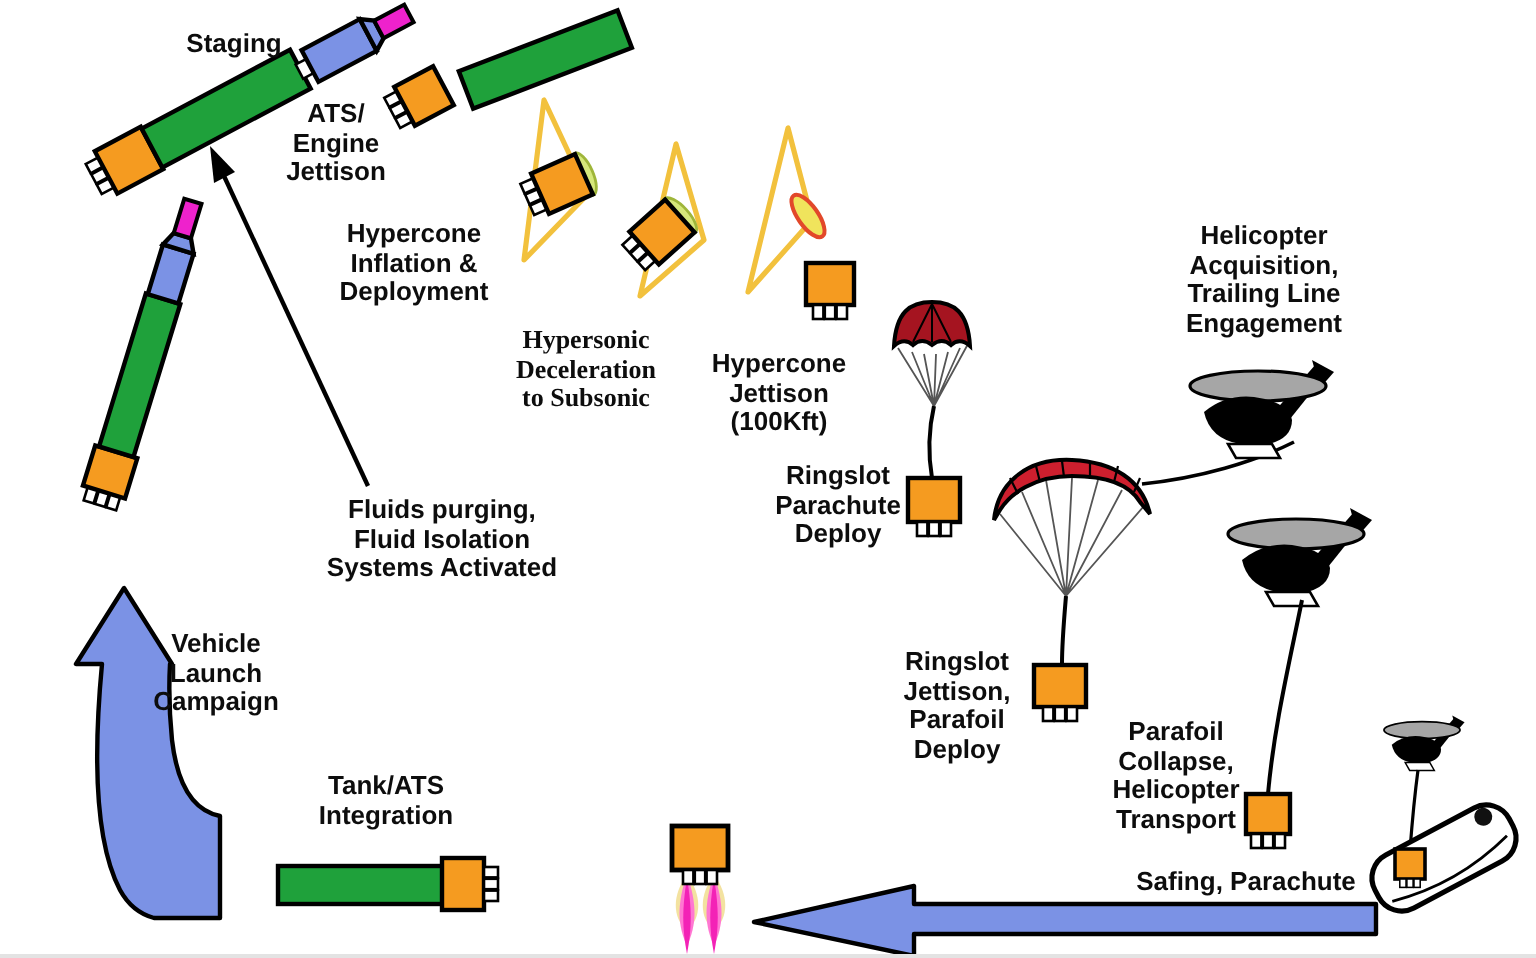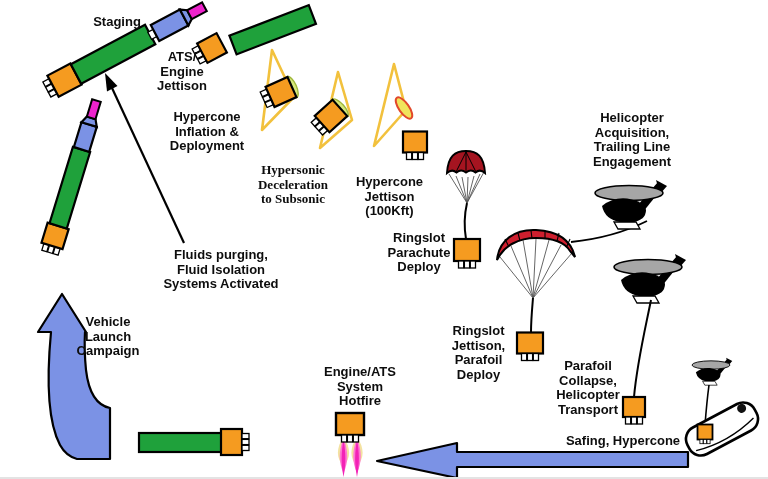--- a/index.html
+++ b/index.html
@@ -175,21 +175,21 @@
   <path class="arrow" d="M62,294 L38,332 L51,332 C46,385 49,424 60,445 Q66,456 77,459 L110,459 L110,408 Q90,404 86,370 Q84,350 85,332 L86,332 Z"></path>
   <path class="arrow" d="M377,461 L457,443 L457,452 L688,452 L688,467 L457,467 L457,478 Z"></path>
 
   <g>
     <path class="line" stroke-width="2.2" d="M184,243 L112,88"></path>
     <polygon points="105,73 117.5,86 107,91.5" fill="#000"></polygon>
   </g>
 </svg>
 
 <div class="lbl" style="left:71px;  top:15px;  width:92px;">Staging</div>
-<div class="lbl" style="left:137px; top:50px;  width:90px;">ATS/
+<div class="lbl" style="left:123px; top:50px;  width:90px;">ATS/
 Engine
 Jettison</div>
 <div class="lbl" style="left:147px; top:110px; width:120px;">Hypercone
 Inflation &amp;
 Deployment</div>
 <div class="lbl" style="left:233px; top:163px; width:120px;font-family:Liberation Serif, serif;">Hypersonic
 Deceleration
 to Subsonic</div>
 <div class="lbl" style="left:332px; top:175px; width:115px;">Hypercone
 Jettison
@@ -200,27 +200,26 @@
 <div class="lbl" style="left:566px; top:111px; width:132px;">Helicopter
 Acquisition,
 Trailing Line
 Engagement</div>
 <div class="lbl" style="left:143px; top:248px; width:156px;">Fluids purging,
 Fluid Isolation
 Systems Activated</div>
 <div class="lbl" style="left:60px;  top:315px; width:96px;">Vehicle
 Launch
 Campaign</div>
-<div class="lbl" style="left:306px; top:365px; width:108px;">Engine/ATS
-System
-Hotfire</div>
+<div class="lbl" style="left:145px; top:386px; width:96px;">Tank/ATS
+Integration</div>
 <div class="lbl" style="left:430px; top:324px; width:97px;">Ringslot
 Jettison,
 Parafoil
 Deploy</div>
 <div class="lbl" style="left:539px; top:359px; width:98px;">Parafoil
 Collapse,
 Helicopter
 Transport</div>
-<div class="lbl" style="left:548px; top:434px; width:150px;">Safing, Hypercone</div>
+<div class="lbl" style="left:548px; top:434px; width:150px;">Safing, Parachute</div>
 
 <div class="edge"></div>
 </div>
 
 </body></html>

